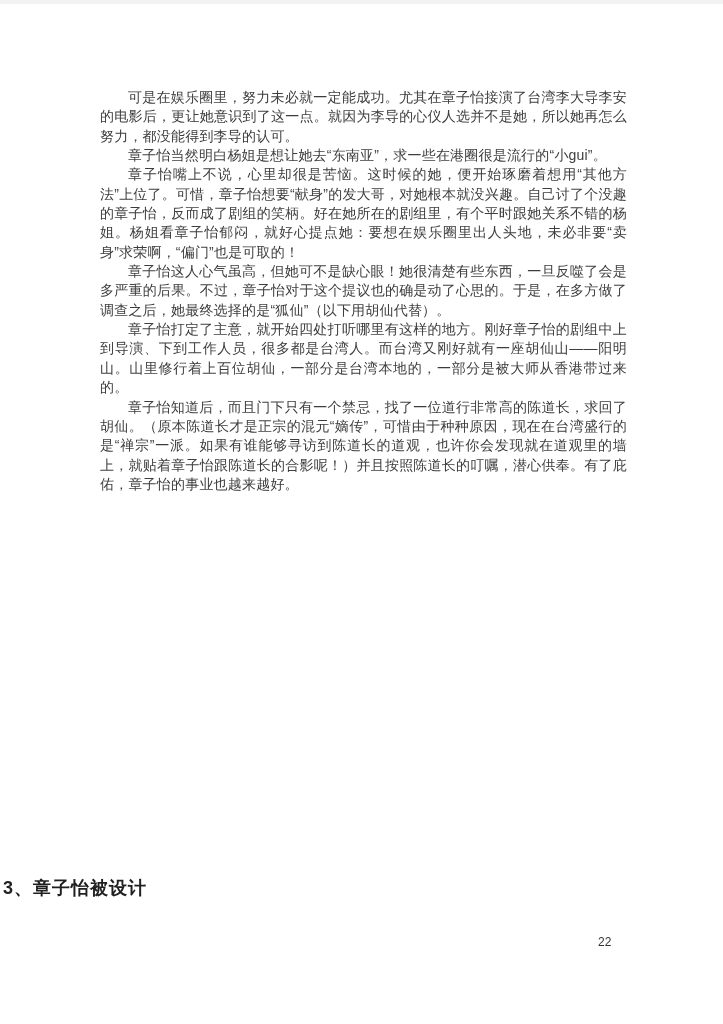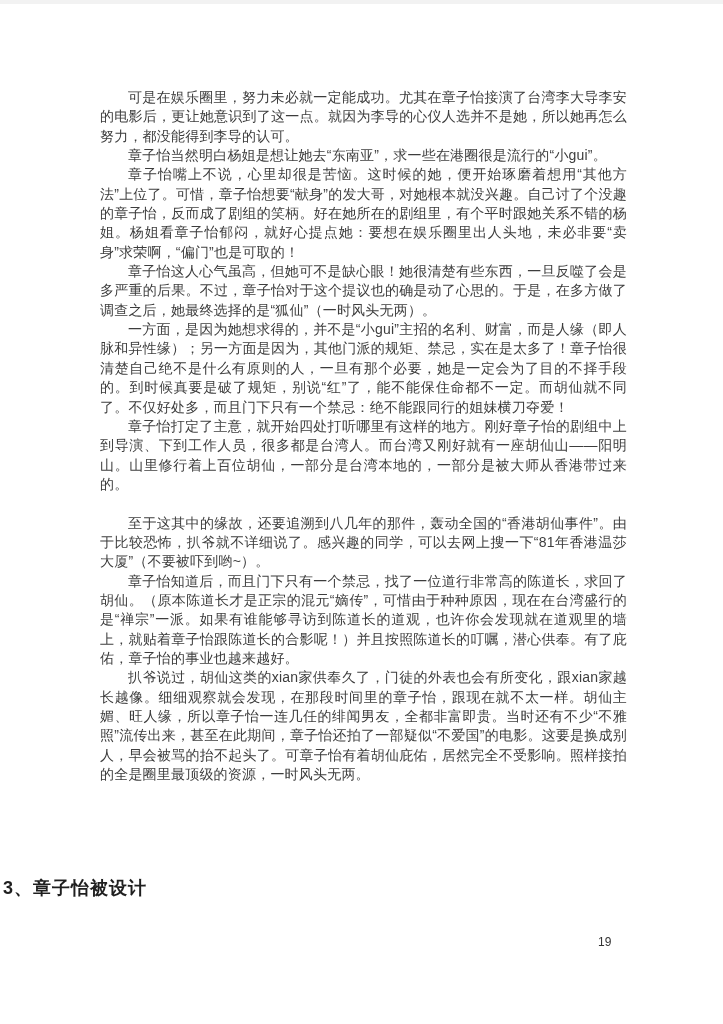--- a/index.html
+++ b/index.html
@@ -55,24 +55,21 @@
   }
 </style>
 </head>
 <body>
 
 <div class="page">
   <div class="body-text">
       <p class="para">可是在娱乐圈里，努力未必就一定能成功。尤其在章子怡接演了台湾李大导李安的电影后，更让她意识到了这一点。就因为李导的心仪人选并不是她，所以她再怎么努力，都没能得到李导的认可。</p>
       <p class="para">章子怡当然明白杨姐是想让她去“东南亚”，求一些在港圈很是流行的“小gui”。</p>
       <p class="para">章子怡嘴上不说，心里却很是苦恼。这时候的她，便开始琢磨着想用“其他方法”上位了。可惜，章子怡想要“献身”的发大哥，对她根本就没兴趣。自己讨了个没趣的章子怡，反而成了剧组的笑柄。好在她所在的剧组里，有个平时跟她关系不错的杨姐。杨姐看章子怡郁闷，就好心提点她：要想在娱乐圈里出人头地，未必非要“卖身”求荣啊，“偏门”也是可取的！</p>
-      <p class="para">章子怡这人心气虽高，但她可不是缺心眼！她很清楚有些东西，一旦反噬了会是多严重的后果。不过，章子怡对于这个提议也的确是动了心思的。于是，在多方做了调查之后，她最终选择的是“狐仙”（一时风头无两）。</p>
-      <p class="para">一方面，是因为她想求得的，并不是“小gui”主招的名利、财富，而是人缘（即人脉和异性缘）；另一方面是因为，其他门派的规矩、禁忌，实在是太多了！章子怡很清楚自己绝不是什么有原则的人，一旦有那个必要，她是一定会为了目的不择手段的。到时候真要是破了规矩，别说“红”了，能不能保住命都不一定。而胡仙就不同了。不仅好处多，而且门下只有一个禁忌：绝不能跟同行的姐妹横刀夺爱！</p>
+      <p class="para">章子怡这人心气虽高，但她可不是缺心眼！她很清楚有些东西，一旦反噬了会是多严重的后果。不过，章子怡对于这个提议也的确是动了心思的。于是，在多方做了调查之后，她最终选择的是“狐仙”（以下用胡仙代替）。</p>
       <p class="para">章子怡打定了主意，就开始四处打听哪里有这样的地方。刚好章子怡的剧组中上到导演、下到工作人员，很多都是台湾人。而台湾又刚好就有一座胡仙山——阳明山。山里修行着上百位胡仙，一部分是台湾本地的，一部分是被大师从香港带过来的。</p>
-      <p class="para gap">至于这其中的缘故，还要追溯到八几年的那件，轰动全国的“香港胡仙事件”。由于比较恐怖，扒爷就不详细说了。感兴趣的同学，可以去网上搜一下“81年香港温莎大厦”（不要被吓到哟~）。</p>
       <p class="para">章子怡知道后，而且门下只有一个禁忌，找了一位道行非常高的陈道长，求回了胡仙。（原本陈道长才是正宗的混元“嫡传”，可惜由于种种原因，现在在台湾盛行的是“禅宗”一派。如果有谁能够寻访到陈道长的道观，也许你会发现就在道观里的墙上，就贴着章子怡跟陈道长的合影呢！）并且按照陈道长的叮嘱，潜心供奉。有了庇佑，章子怡的事业也越来越好。</p>
-      <p class="para">扒爷说过，胡仙这类的xian家供奉久了，门徒的外表也会有所变化，跟xian家越长越像。细细观察就会发现，在那段时间里的章子怡，跟现在就不太一样。胡仙主媚、旺人缘，所以章子怡一连几任的绯闻男友，全都非富即贵。当时还有不少“不雅照”流传出来，甚至在此期间，章子怡还拍了一部疑似“不爱国”的电影。这要是换成别人，早会被骂的抬不起头了。可章子怡有着胡仙庇佑，居然完全不受影响。照样接拍的全是圈里最顶级的资源，一时风头无两。</p>
     </div>
 
   <h2 class="section-heading">3、章子怡被设计</h2>
 
-  <div class="page-number">19</div>
+  <div class="page-number">22</div>
 </div>
 
 </body></html>

